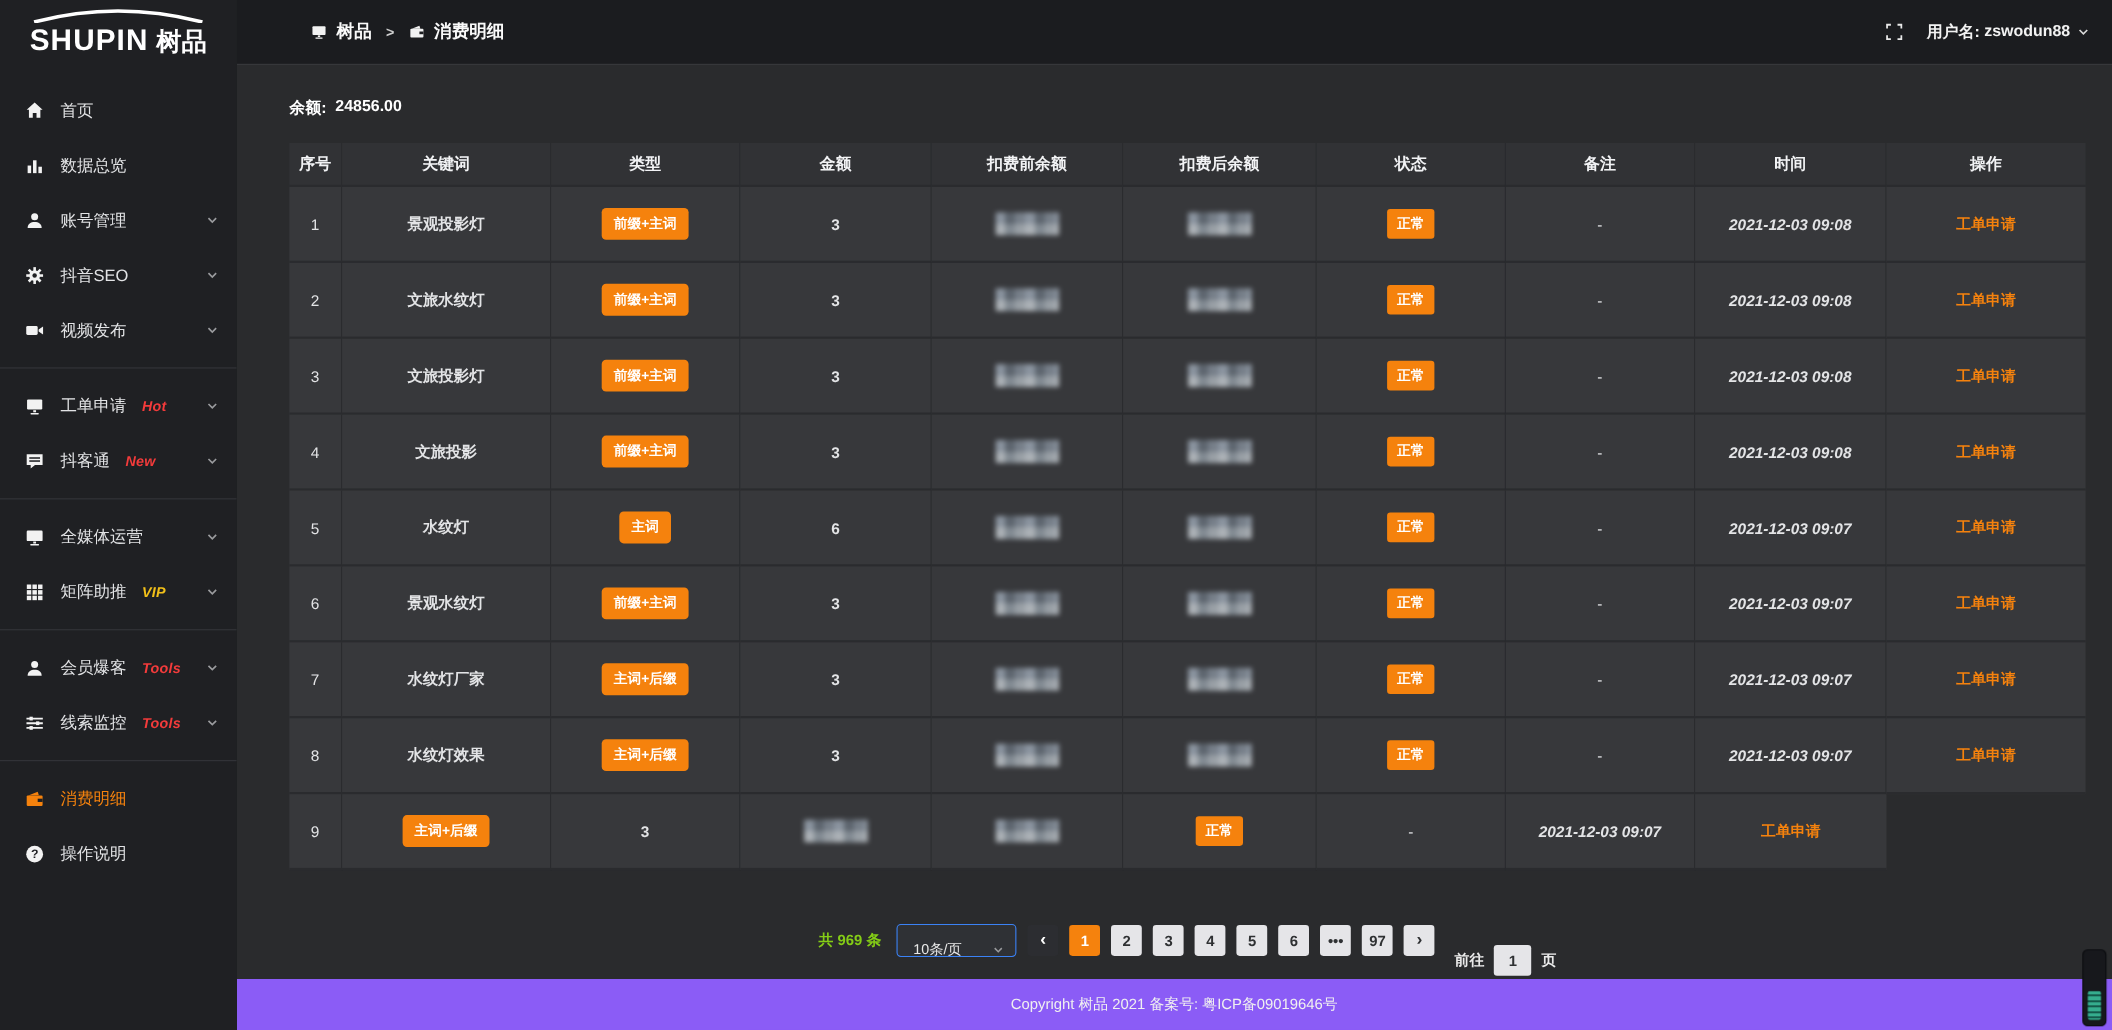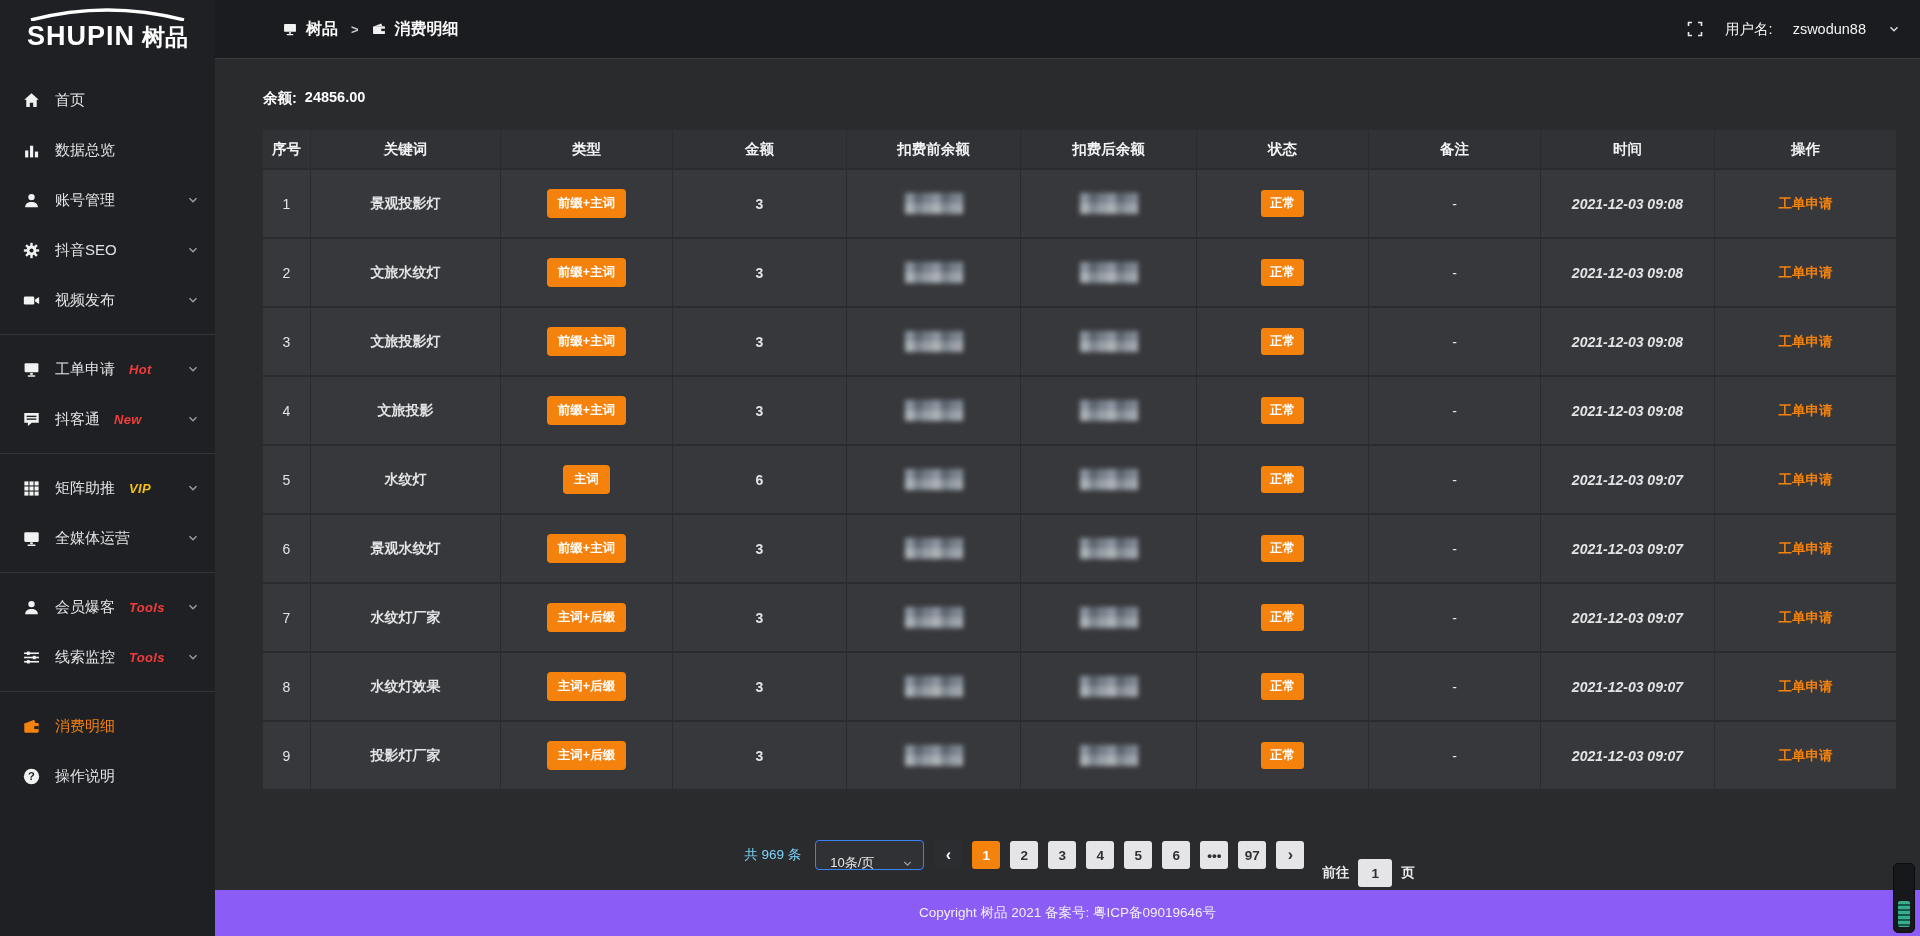--- a/index.html
+++ b/index.html
@@ -29,21 +29,21 @@
 
   
   .topbar { margin-left:215px; height:59px; background:#1b1c1f;
     border-bottom:1px solid #3a3b3e; display:flex; align-items:center;
     padding:0 20px 0 68px; }
   .crumb { display:flex; align-items:center; gap:9px; font-size:16px; font-weight:700; color:#fafafa; }
   .crumb .cico { display:flex; color:#f2f2f2; }
   .crumb .csep { color:#cfcfcf; font-size:13px; font-weight:700; padding:0 4px; }
   .topbar-right { margin-left:auto; display:flex; align-items:center; gap:22px; }
   .fs-btn { display:flex; color:#e8e8e8; cursor:pointer; }
-  .userbox { display:flex; align-items:center; gap:20px; font-size:14.5px; font-weight:400; color:#f2f2f2; cursor:pointer; }
+  .userbox { display:flex; align-items:center; gap:4px; font-size:14.5px; font-weight:700; color:#f2f2f2; cursor:pointer; }
   .userbox .uchev { color:#d8d8d8; display:flex; margin-left:2px; }
 
   
   .content { margin-left:215px; padding:0 24px 0 48px; }
   .balance { margin-top:30px; font-size:14.5px; font-weight:800; color:#ffffff; display:flex; gap:8px; }
 
   .tbl { margin-top:22px; width:1633px; }
   .trow { display:grid;
     grid-template-columns:48px 190px 172px 174px 174px 176px 172px 172px 174px 1fr; }
   .cell { background:#37383b; border-right:1px solid #2a2b2e; border-bottom:2px solid #2a2b2e;
@@ -61,21 +61,21 @@
       repeating-linear-gradient(90deg, rgba(190,195,200,.95) 0 9px, rgba(120,126,132,.9) 9px 18px, rgba(160,165,170,.92) 18px 27px),
       linear-gradient(180deg,#6d7278 0 50%, #9aa0a5 50% 100%); background-blend-mode:overlay; }
   .status-badge { background:#f5820d; color:#fff; font-size:12.5px; font-weight:700;
     padding:5px 9px; border-radius:3px; }
   .c-note { color:#d9d9d9; }
   .c-time { font-weight:600; font-size:14.5px; color:#eceff1; white-space:nowrap;font-style:italic; }
   .action-link { color:#f5820d; font-size:13.5px; font-weight:700; cursor:pointer; }
 
   
   .pager { margin-top:32px; display:flex; align-items:center; justify-content:center; gap:10px; }
-  .pg-total { font-size:13.5px; color:#7dd3fc; font-weight:400; margin-right:4px; }
+  .pg-total { font-size:13.5px; color:#84cc16; font-weight:700; margin-right:4px; }
   .pg-size { display:flex; align-items:center; gap:28px; background:#2f3135; border:1px solid #3b82f6;
     border-radius:4px; height:30px; padding:16px 10px 0 14px; font-size:13px; color:#e8e8e8; cursor:pointer; }
   .pg-size .schev { color:#9a9b9e; display:flex; }
   .pg-btn { min-width:28px; height:28px; border-radius:3px; display:flex; align-items:center; justify-content:center;
     font-size:13.5px; font-weight:700; cursor:pointer; padding:0 5px; }
   .pg-prev { background:#2c2d31; color:#ffffff; font-size:16px; }
   .pg-page { background:#e5e5e8; color:#2f3133; }
   .pg-page.active { background:#f5820d; color:#ffffff; }
   .pg-next { background:#e5e5e8; color:#2f3133; font-size:16px; }
   .pg-goto { display:flex; align-items:center; gap:9px; margin-left:8px; font-size:13.5px; color:#eaeaea; font-weight:600;margin-top:36px; }
@@ -215,49 +215,49 @@
             <path d="M2.5 4.3 6 7.8 9.5 4.3" fill="none" stroke="currentColor" stroke-width="1.5"></path>
           </svg>
       </span>
     </div>
 
     <div class="nav-div"></div>
 
     <div class="nav-item">
       <span class="nico">
         <svg width="17" height="17" viewBox="0 0 16 16" fill="currentColor">
+            <rect x="1.2" y="2.2" width="13.6" height="9" rx="1"></rect>
+            <rect x="6.8" y="11.6" width="2.4" height="1.7"></rect>
+            <rect x="4.2" y="13.7" width="7.6" height="1.3" rx="0.6"></rect>
+          </svg>
+      </span>
+      <span class="nlabel">全媒体运营</span>
+      <span class="nchev">
+        <svg width="12" height="12" viewBox="0 0 12 12">
+            <path d="M2.5 4.3 6 7.8 9.5 4.3" fill="none" stroke="currentColor" stroke-width="1.5"></path>
+          </svg>
+      </span>
+    </div>
+
+    <div class="nav-item">
+      <span class="nico">
+        <svg width="17" height="17" viewBox="0 0 16 16" fill="currentColor">
             <rect x="1.3" y="1.3" width="3.8" height="3.8"></rect>
             <rect x="6.1" y="1.3" width="3.8" height="3.8"></rect>
             <rect x="10.9" y="1.3" width="3.8" height="3.8"></rect>
             <rect x="1.3" y="6.1" width="3.8" height="3.8"></rect>
             <rect x="6.1" y="6.1" width="3.8" height="3.8"></rect>
             <rect x="10.9" y="6.1" width="3.8" height="3.8"></rect>
             <rect x="1.3" y="10.9" width="3.8" height="3.8"></rect>
             <rect x="6.1" y="10.9" width="3.8" height="3.8"></rect>
             <rect x="10.9" y="10.9" width="3.8" height="3.8"></rect>
           </svg>
       </span>
       <span class="nlabel">矩阵助推</span>
       <span class="ntag tag-yellow">VIP</span>
-      <span class="nchev">
-        <svg width="12" height="12" viewBox="0 0 12 12">
-            <path d="M2.5 4.3 6 7.8 9.5 4.3" fill="none" stroke="currentColor" stroke-width="1.5"></path>
-          </svg>
-      </span>
-    </div>
-
-    <div class="nav-item">
-      <span class="nico">
-        <svg width="17" height="17" viewBox="0 0 16 16" fill="currentColor">
-            <rect x="1.2" y="2.2" width="13.6" height="9" rx="1"></rect>
-            <rect x="6.8" y="11.6" width="2.4" height="1.7"></rect>
-            <rect x="4.2" y="13.7" width="7.6" height="1.3" rx="0.6"></rect>
-          </svg>
-      </span>
-      <span class="nlabel">全媒体运营</span>
       <span class="nchev">
         <svg width="12" height="12" viewBox="0 0 12 12">
             <path d="M2.5 4.3 6 7.8 9.5 4.3" fill="none" stroke="currentColor" stroke-width="1.5"></path>
           </svg>
       </span>
     </div>
 
     <div class="nav-div"></div>
 
     <div class="nav-item">
@@ -569,21 +569,20 @@
           </div>
     <div class="cell c-note">-</div>
     <div class="cell c-time">2021-12-03 09:07</div>
     <div class="cell">
             <span class="action-link">工单申请</span>
           </div>
   </div>
 
   <div class="trow">
     <div class="cell c-index">9</div>
-    <div class="cell c-keyword">投影灯厂家</div>
     <div class="cell">
             <span class="type-badge">主词+后缀</span>
           </div>
     <div class="cell c-amount">3</div>
     <div class="cell">
             <span class="mosaic"></span>
           </div>
     <div class="cell">
             <span class="mosaic"></span>
           </div>

